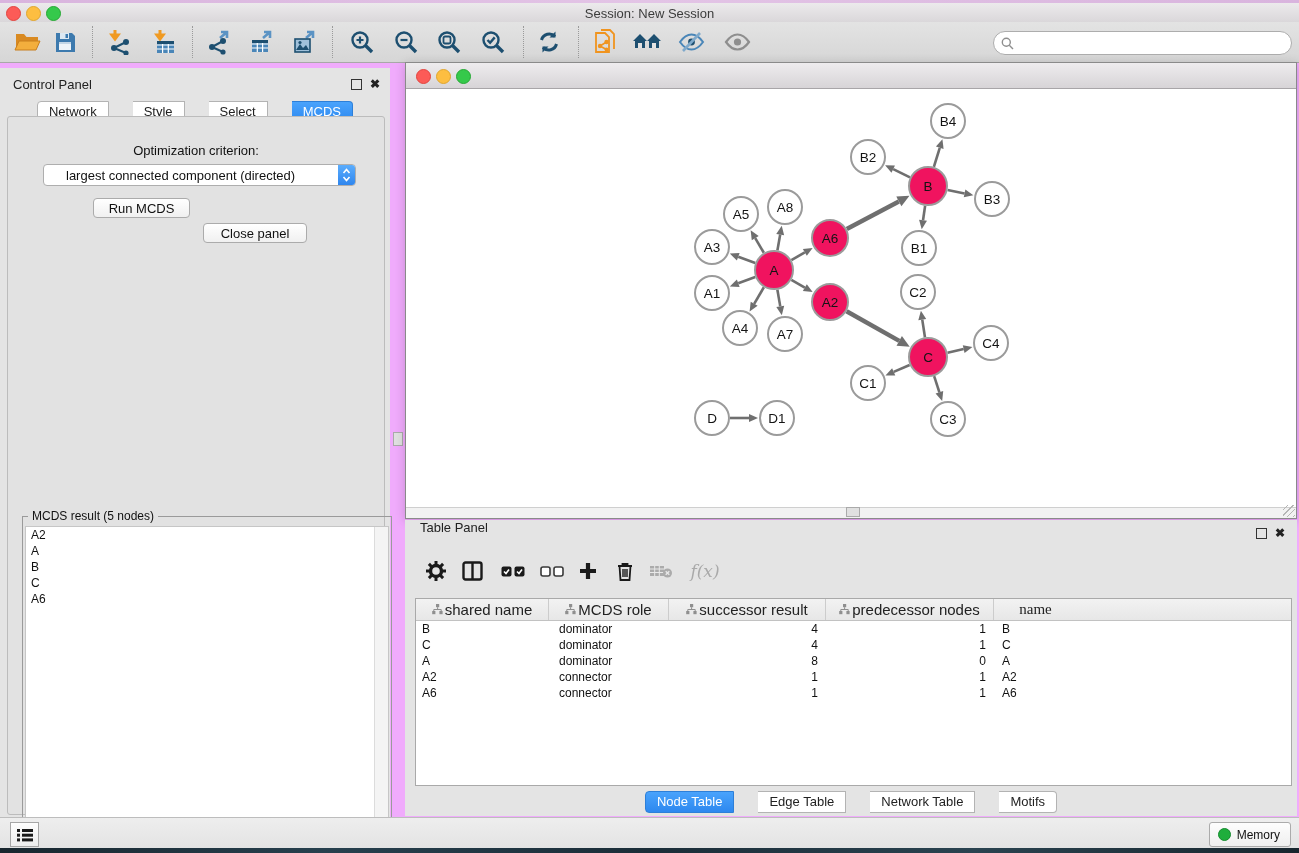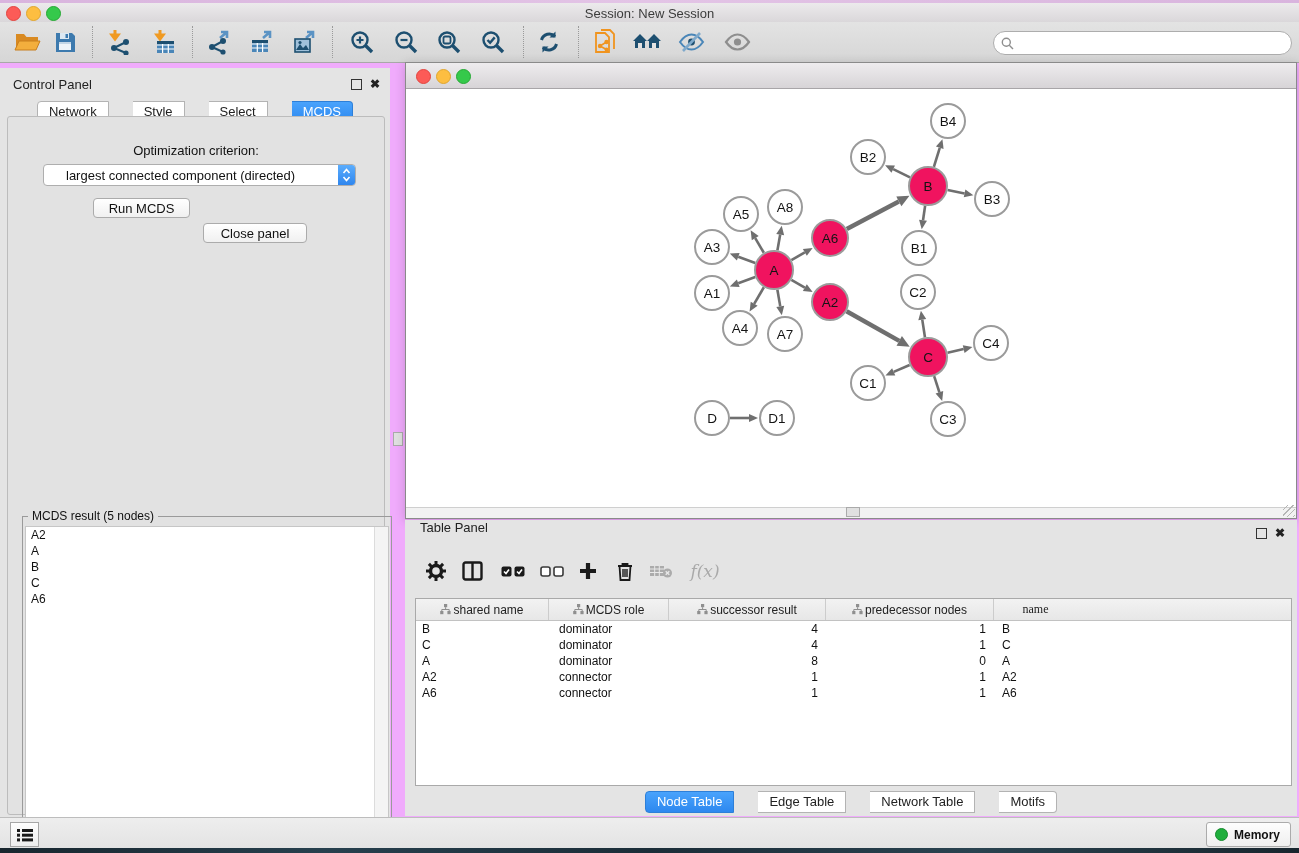--- a/index.html
+++ b/index.html
@@ -57,32 +57,32 @@
      repeating-linear-gradient(135deg,transparent 0 3px,#b5b5b5 3px 4px);}
   .sash-v{left:393px;top:432px;width:8px;height:12px;background:#e0e0e0;border:1px solid #aaa;}
 
   
   .tpanel{left:405px;top:520px;width:892px;height:296px;background:#e4e4e4;}
   .tp-toolbar{position:absolute;left:0;top:30px;width:892px;height:42px;}
   .tpbtn{position:absolute;top:7px;width:30px;height:28px;display:flex;align-items:center;justify-content:center;}
   .fx{font-family:"DejaVu Serif",serif;font-style:italic;font-size:17px;color:#a9a9a9;}
   .tbl{position:absolute;left:10px;top:78px;width:877px;height:188px;background:#fff;border:1px solid #a9a9a9;box-sizing:border-box;overflow:hidden;}
   .thead{display:grid;grid-template-columns:133px 120px 157px 168px 83px 1fr;height:21px;background:linear-gradient(#f2f2f2,#e7e7e7);border-bottom:1px solid #c2c2c2;}
-  .hcell{display:flex;align-items:center;justify-content:center;gap:2px;font-size:12px;color:#222;border-right:1px solid #cccccc;overflow:hidden;}
+  .hcell{display:flex;align-items:center;justify-content:center;gap:2px;font-size:15px;color:#222;border-right:1px solid #cccccc;overflow:hidden;}
   .hcell:last-child{border-right:none;font-family:Liberation Serif, serif;}
   .trow{display:grid;grid-template-columns:133px 120px 157px 168px 83px 1fr;height:16px;line-height:16px;font-size:12px;color:#111;}
   .trow span{white-space:nowrap;overflow:hidden;}
   .trow span:nth-child(1){padding-left:6px;}
   .trow span:nth-child(2){padding-left:10px;}
   .trow span:nth-child(3),.trow span:nth-child(4){text-align:right;padding-right:8px;}
   .trow span:nth-child(5){padding-left:8px;}
   .tp-tabs{position:absolute;left:0;top:271px;width:892px;display:flex;justify-content:center;}
 
   
-  .statusbar{left:0;top:817px;width:1299px;height:31px;background:linear-gradient(#eeeeee,#e3e3e3);border-top:1px solid #bdbdbd;font-weight:bold;}
+  .statusbar{left:0;top:817px;width:1299px;height:31px;background:linear-gradient(#eeeeee,#e3e3e3);border-top:1px solid #bdbdbd;}
   .listbtn{position:absolute;left:10px;top:4px;width:27px;height:23px;background:linear-gradient(#fdfdfd,#ededed);border:1px solid #a6a6a6;display:flex;align-items:center;justify-content:center;}
   .membtn{position:absolute;right:8px;top:4px;height:23px;padding:0 10px 0 8px;background:linear-gradient(#fdfdfd,#efefef);border:1px solid #ababab;border-radius:3px;display:flex;align-items:center;gap:6px;font-size:12px;color:#111;}
   .memdot{width:11px;height:11px;border-radius:50%;background:#1fae3c;border:1px solid #178b2f;}
   .bottom-strip{left:0;top:848px;width:1299px;height:5px;background:linear-gradient(90deg,#18262e,#27404e,#1b2d38,#2a4350,#18262e);}
 </style>
 </head>
 <body>
 
 <div class="app">
 

